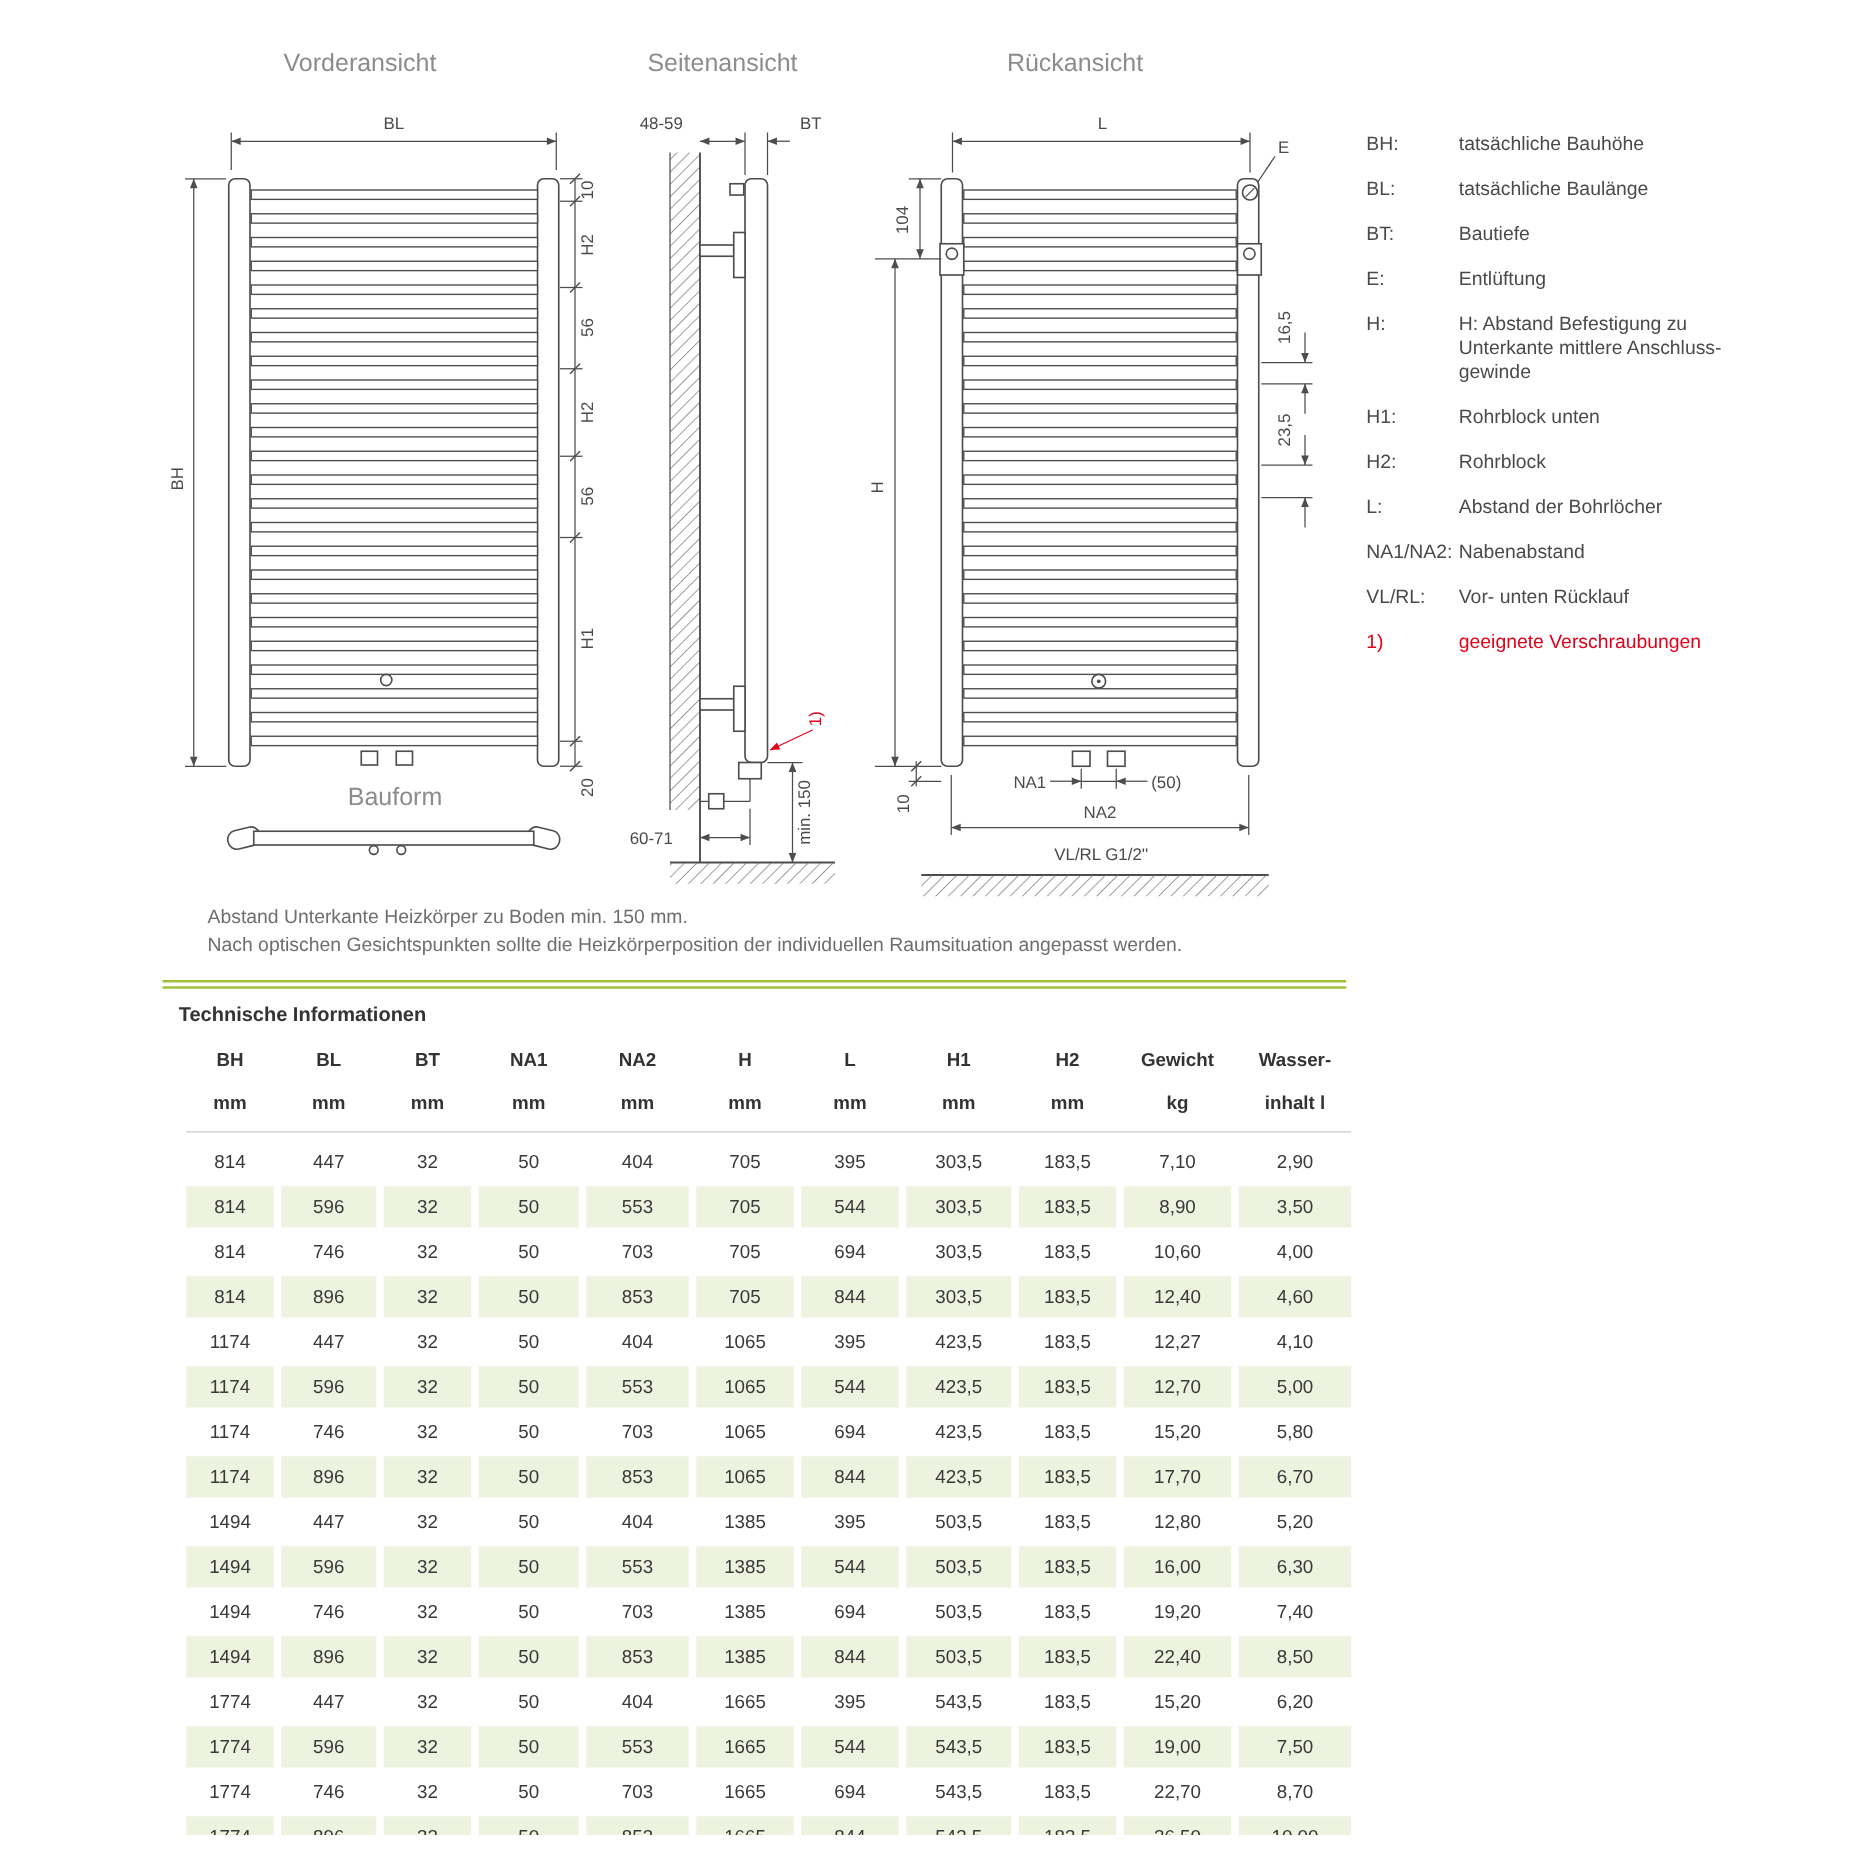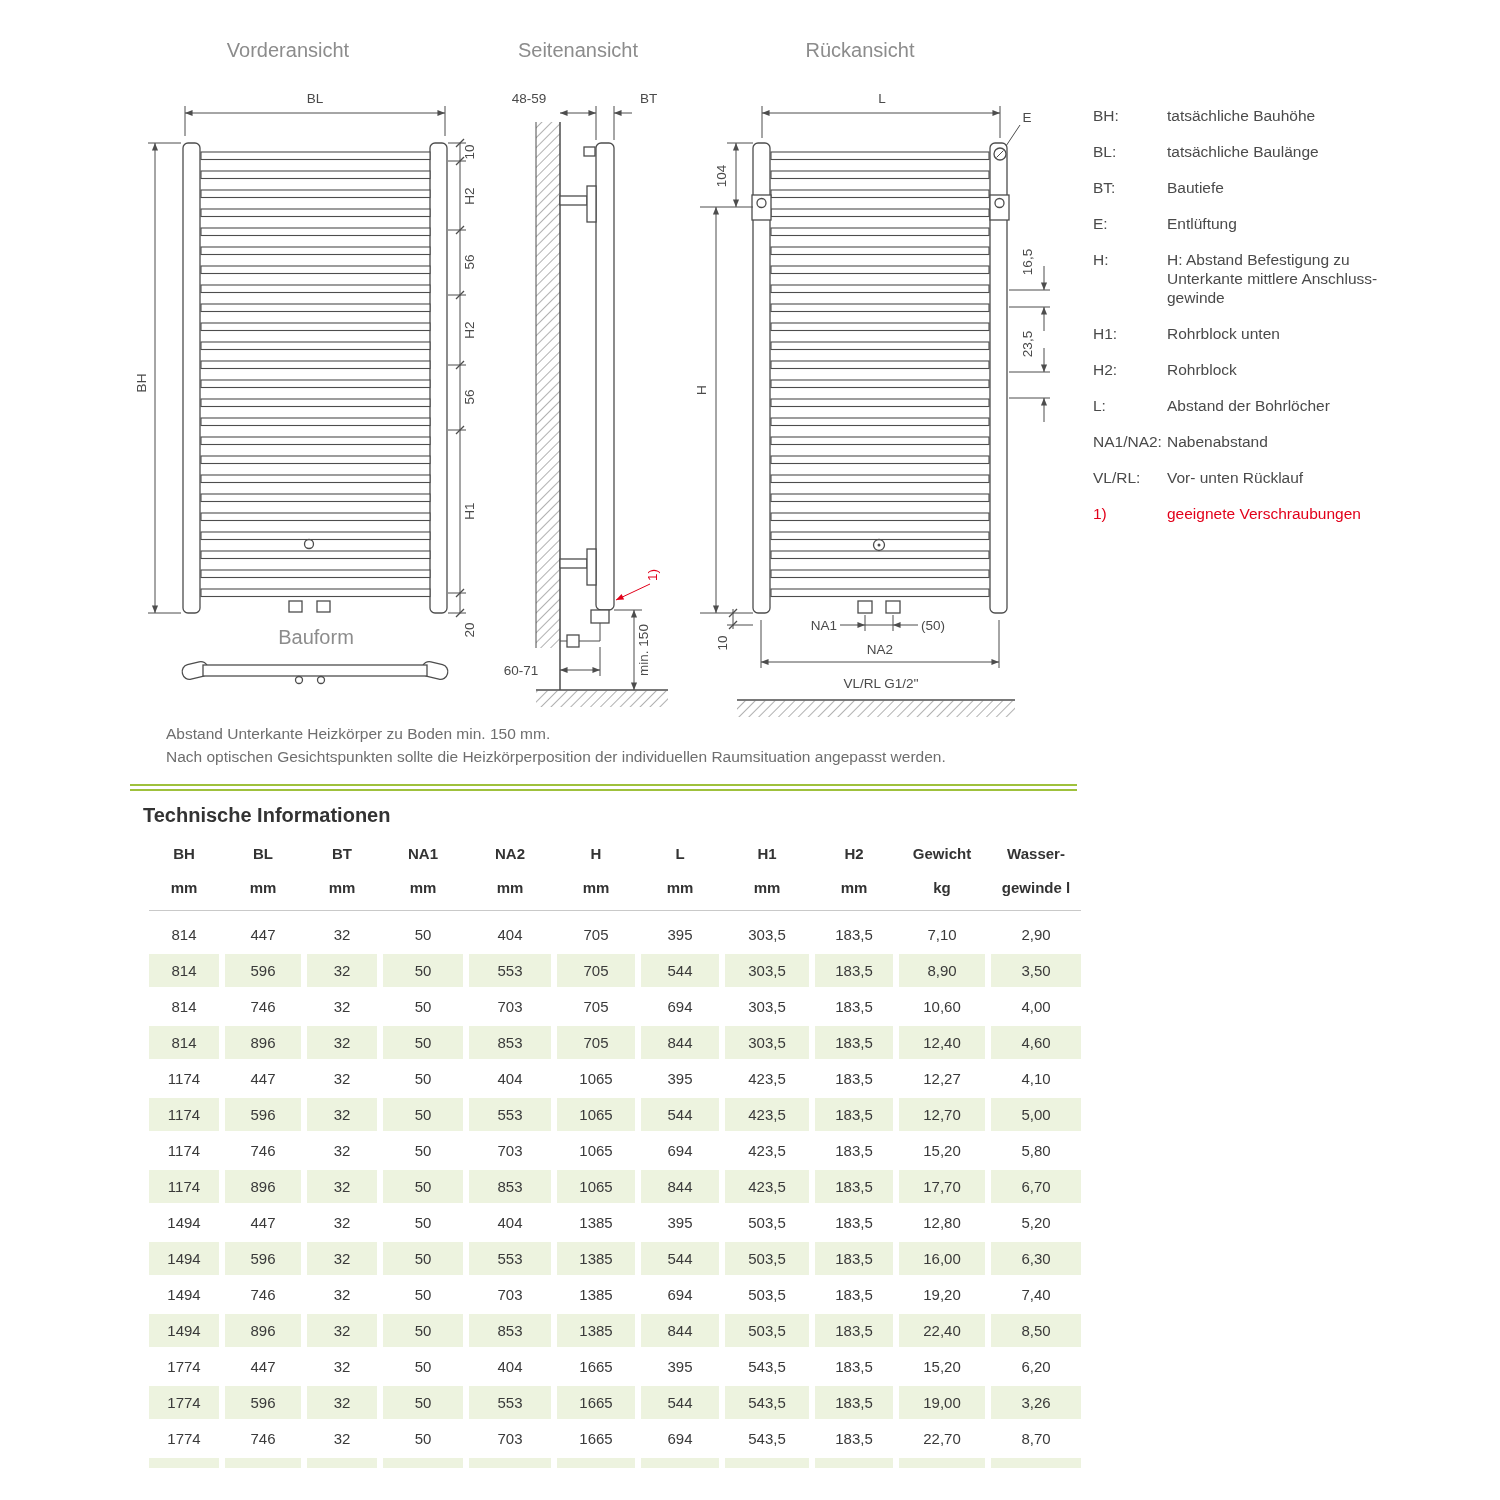--- a/index.html
+++ b/index.html
@@ -27,21 +27,21 @@
 
   
   .notes { position:absolute; left:130px; top:722px; font-size:15.5px; color:#6e6e6e; line-height:23px;margin-left:36px; }
 
   
   .rule { position:absolute; left:130px; top:784px; width:947px; height:7px;
           border-top:2px solid var(--green); border-bottom:2px solid var(--green); box-sizing:border-box; }
 
   
   .tech { position:absolute; left:137px; top:804px; width:947px; }
-  .tech-title { font-size:20px; font-weight:bold; color:#333; margin:0 0 14px 6px; }
+  .tech-title { font-size:16px; font-weight:bold; color:#333; margin:0 0 14px 6px; }
   .grid { display:grid; padding-left:12px;
           grid-template-columns:70px 76px 70px 80px 82px 78px 78px 84px 78px 86px 90px;
           column-gap:6px; row-gap:3px; }
   .th { text-align:center; font-weight:bold; font-size:15px; color:#333; padding:4px 0 10px; line-height:18px; }
   .th .unit { display:block; margin-top:16px; }
   .hr { grid-column:1 / -1; border-top:1px solid #c9c9c9; height:0; margin:0 0 4px 0; }
   .td { text-align:center; font-size:15px; color:#3a3a3a; height:33px; line-height:33px; }
   .td.alt { background:var(--row-alt); }
 </style>
 </head>
@@ -394,21 +394,21 @@
         <div class="th"><span>BH</span><span class="unit">mm</span></div>
         <div class="th"><span>BL</span><span class="unit">mm</span></div>
         <div class="th"><span>BT</span><span class="unit">mm</span></div>
         <div class="th"><span>NA1</span><span class="unit">mm</span></div>
         <div class="th"><span>NA2</span><span class="unit">mm</span></div>
         <div class="th"><span>H</span><span class="unit">mm</span></div>
         <div class="th"><span>L</span><span class="unit">mm</span></div>
         <div class="th"><span>H1</span><span class="unit">mm</span></div>
         <div class="th"><span>H2</span><span class="unit">mm</span></div>
         <div class="th"><span>Gewicht</span><span class="unit">kg</span></div>
-        <div class="th"><span>Wasser-</span><span class="unit">gewinde l</span></div>
+        <div class="th"><span>Wasser-</span><span class="unit">inhalt l</span></div>
         <div class="hr"></div>
         <div class="td">814</div>
         <div class="td">447</div>
         <div class="td">32</div>
         <div class="td">50</div>
         <div class="td">404</div>
         <div class="td">705</div>
         <div class="td">395</div>
         <div class="td">303,5</div>
         <div class="td">183,5</div>
@@ -549,21 +549,21 @@
         <div class="td alt">1774</div>
         <div class="td alt">596</div>
         <div class="td alt">32</div>
         <div class="td alt">50</div>
         <div class="td alt">553</div>
         <div class="td alt">1665</div>
         <div class="td alt">544</div>
         <div class="td alt">543,5</div>
         <div class="td alt">183,5</div>
         <div class="td alt">19,00</div>
-        <div class="td alt">3,26</div>
+        <div class="td alt">7,50</div>
         <div class="td">1774</div>
         <div class="td">746</div>
         <div class="td">32</div>
         <div class="td">50</div>
         <div class="td">703</div>
         <div class="td">1665</div>
         <div class="td">694</div>
         <div class="td">543,5</div>
         <div class="td">183,5</div>
         <div class="td">22,70</div>

